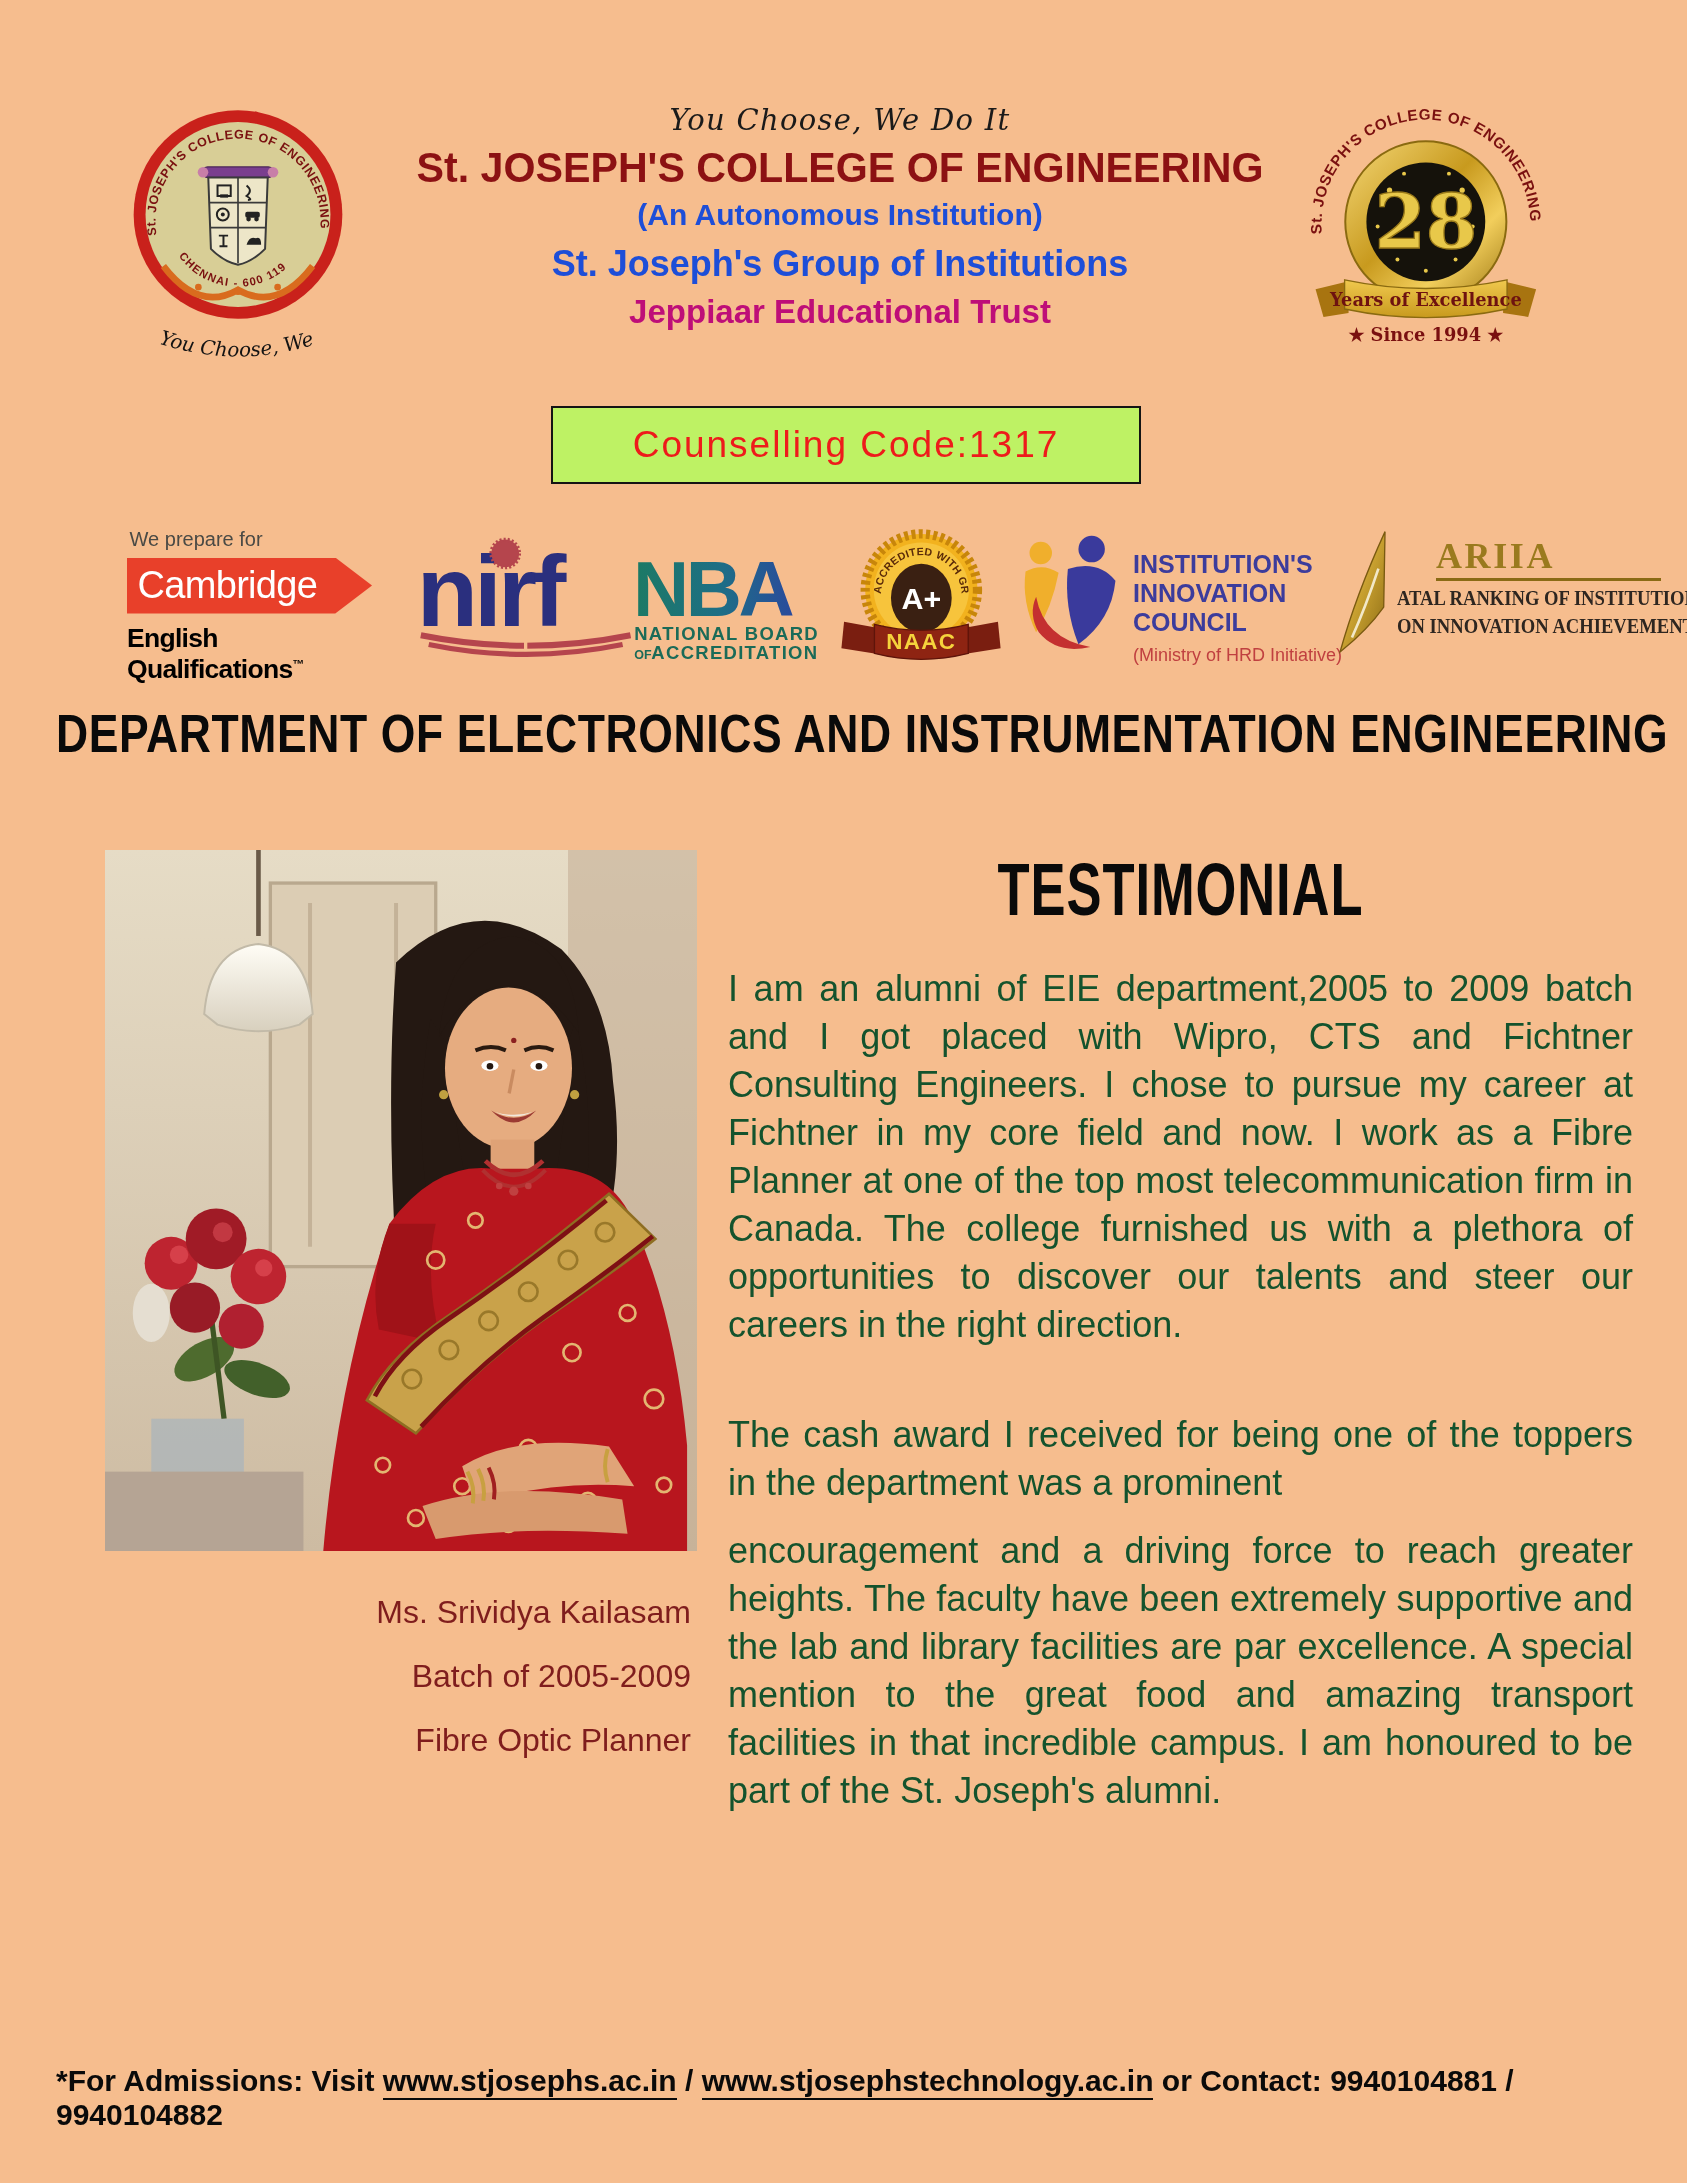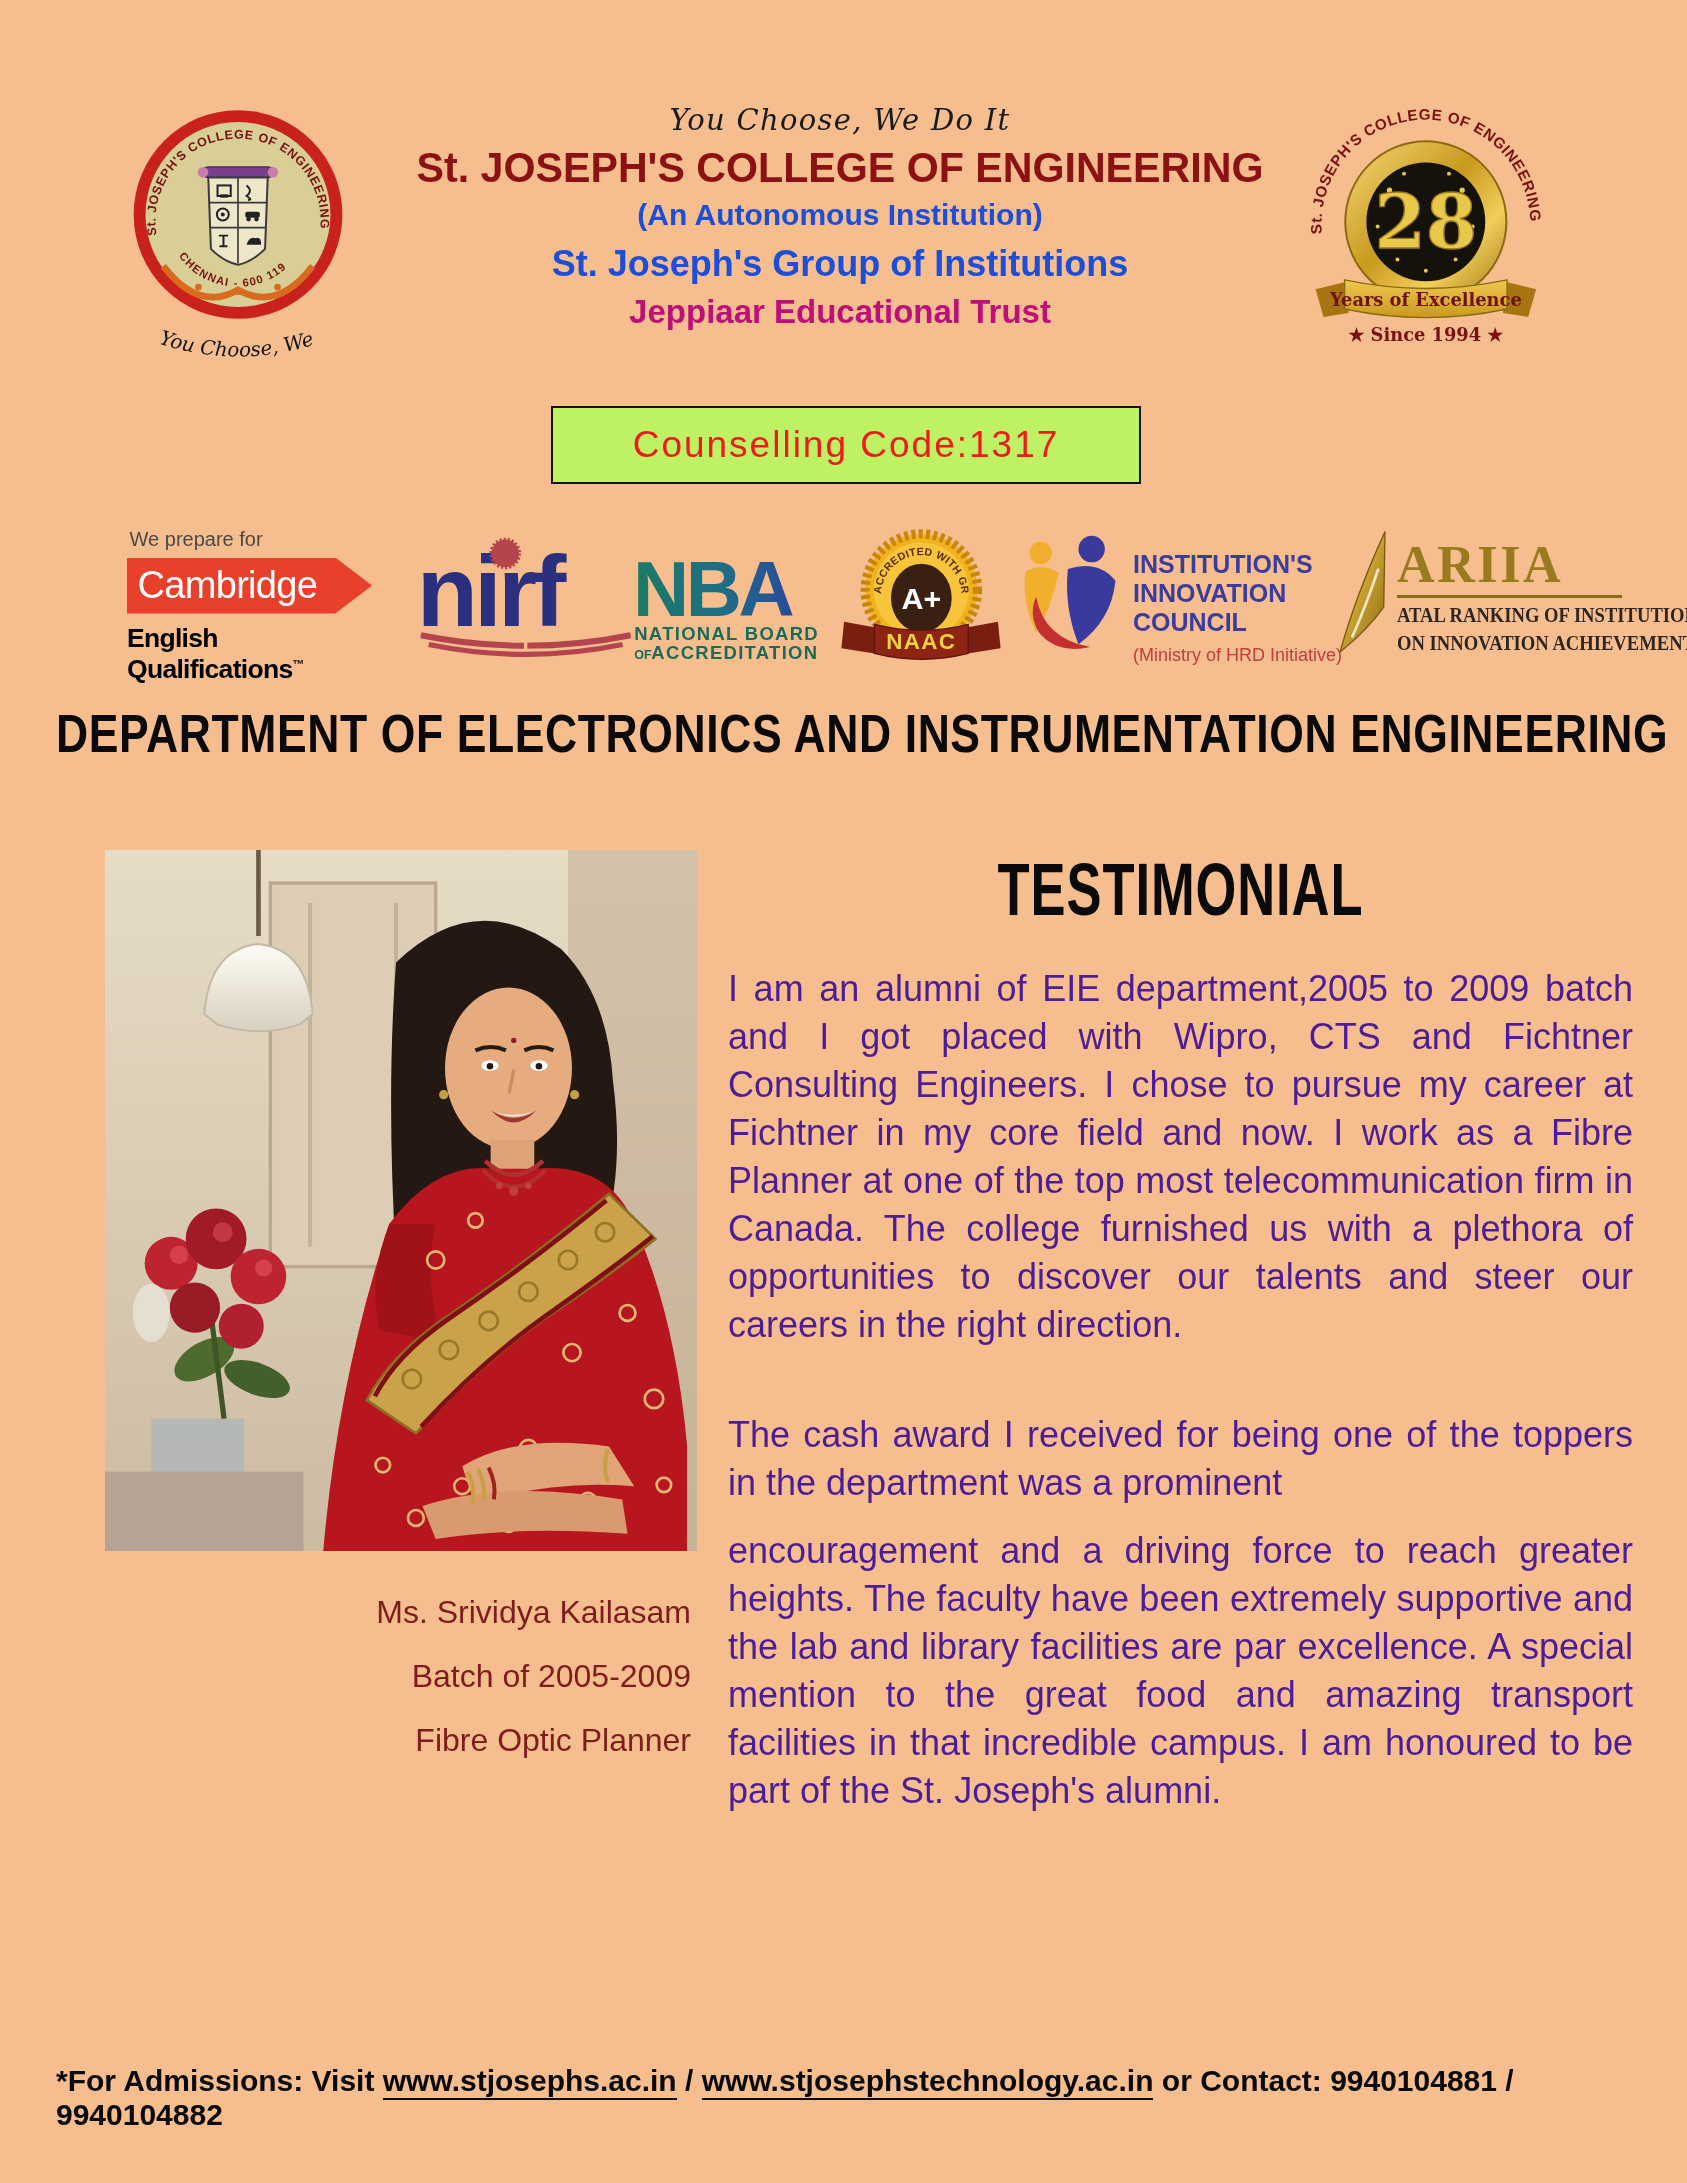--- a/index.html
+++ b/index.html
@@ -29,34 +29,34 @@
       display:flex;align-items:center;}
   .cam-arrow span{color:#fff;font-weight:normal;font-size:38px;padding-left:10.6px;letter-spacing:-0.7px;}
   .cam-sub{margin-top:9.3px;font-size:26.5px;font-weight:bold;color:#000000;letter-spacing:-0.7px;}
   .cam-sub sup{font-size:12px;}
 
   .iic-text{position:absolute;left:1133px;top:550px;width:218px;line-height:29px;}
   .iic-text .l{font-size:25px;font-weight:bold;color:#3C3C9C;letter-spacing:0;}
   .iic-text .m{font-size:18px;color:#C04040;margin-top:4px;}
 
   .ariia-text{position:absolute;left:1397px;top:535px;width:228px;}
-  .ariia-brand{font-family:"Liberation Serif",serif;font-weight:bold;font-size:52px;color:#9A7A1E;letter-spacing:2.6px;
-      border-bottom:3.3px solid #8A6A14;padding-bottom:1.3px;display:block;width:225px;}
+  .ariia-brand{font-family:"Liberation Serif",serif;font-weight:bold;font-size:36px;color:#9A7A1E;letter-spacing:2.6px;
+      border-bottom:3.3px solid #8A6A14;padding-bottom:1.3px;display:block;width:225px;margin-left:39px;}
   .ariia-line{font-family:"Liberation Serif",serif;font-weight:bold;font-size:20px;color:#2E2620;
       margin-top:5.3px;transform:scaleX(.93);transform-origin:left;white-space:nowrap;}
 
   
   .dept-heading{position:absolute;left:56px;top:703px;font-size:53px;font-weight:bold;color:#0A0A0A;
       transform:scaleX(.84);transform-origin:left top;white-space:nowrap;letter-spacing:0.7px;}
 
   
   .testimonial-col{position:absolute;left:728px;top:850px;width:905px;}
   .testimonial-title{font-size:75px;font-weight:bold;color:#0A0A0A;text-align:center;
       transform:scaleX(.7);transform-origin:center;letter-spacing:1.3px;margin:0;line-height:79px;}
-  .testimonial-col p{font-size:36px;line-height:48px;text-align:justify;color:#4c1d95;margin:0;}
+  .testimonial-col p{font-size:36px;line-height:48px;text-align:justify;color:#14532d;margin:0;}
   .p1{margin-top:36px !important;}
   .p2{margin-top:62px !important;}
   .p3{margin-top:20px !important;}
 
   
   .alumna-caption{position:absolute;left:43px;top:1580px;width:648px;text-align:right;
       font-size:32px;line-height:64px;color:#7f1d1d;}
 
   
   .footer-line{position:absolute;left:56px;top:2064px;width:1588px;font-size:30px;font-weight:bold;

